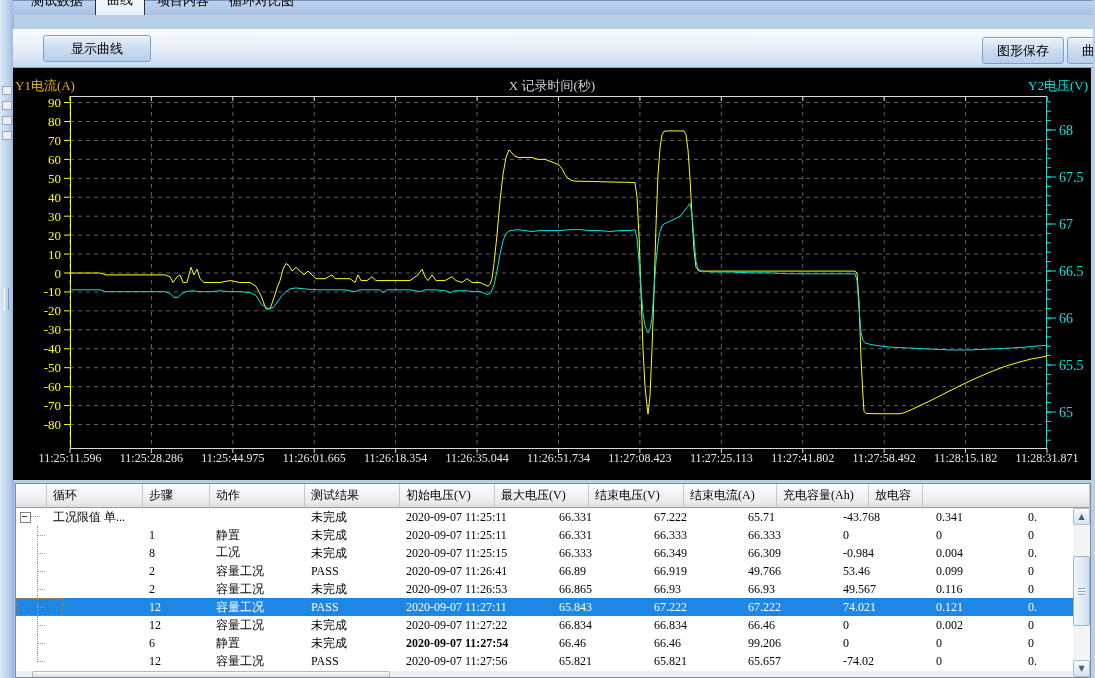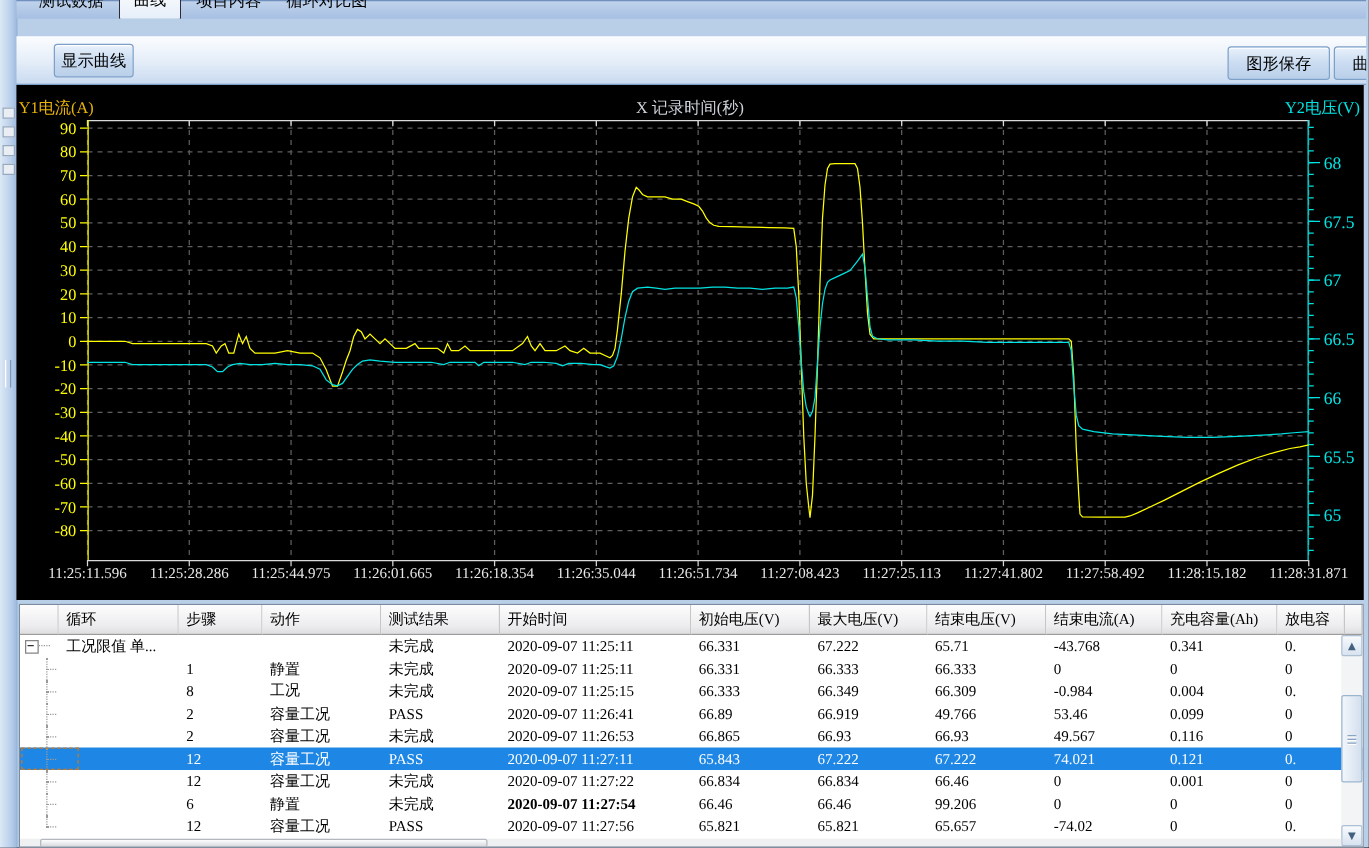--- a/index.html
+++ b/index.html
@@ -26,21 +26,21 @@
   .tab.active{background:linear-gradient(#ffffff,#e6eef9);
     border:1px solid #2b2b3a;border-bottom:none;border-radius:3px 3px 0 0;
     padding:4px 11px 6px;margin:0 2px;}
   
   #toolbar{position:absolute;left:0;top:29px;width:1080px;height:39px;
     background:linear-gradient(#fbfdff,#e4edf8 55%,#c9daf0);
     border-bottom:1px solid #7fa0c8;box-sizing:border-box;}
   .btn{position:absolute;background:linear-gradient(#e9f1fb,#cadcf1 50%,#b9cfe9);
     border:1px solid #7da0c8;border-radius:3px;font-size:13px;text-align:center;
     line-height:25px;height:27px;box-sizing:border-box;box-shadow:inset 0 1px 0 #ffffff;color:#000;}
-  #btn-show-curve{left:30px;top:6px;width:64px;}
+  #btn-show-curve{left:30px;top:6px;width:108px;}
   #btn-save{right:29px;top:8px;width:82px;}
   #btn-clipped{right:-26px;top:8px;width:52px;text-align:left;padding-left:14px;}
   
   #chart-panel{position:absolute;left:0;top:68px;width:1078px;height:412px;background:#000;}
   #chart-svg{position:absolute;left:0;top:0;}
   .chart-title{position:absolute;top:9px;font-size:13px;white-space:nowrap;}
   #y1-title{left:2px;color:#eab308;}
   #x-title{left:0;width:1078px;text-align:center;color:#cdd2da;}
   #y2-title{right:3px;color:#00e4e4;}
   .x-lab{position:absolute;top:383px;width:96px;text-align:center;font-size:12px;color:#e8e8e8;white-space:nowrap;}
@@ -292,21 +292,20 @@
       </div>
   </div>
 
   <div id="table-panel">
     <div id="table-header">
         <div class="hcell" style="width: 31px;"></div>
         <div class="hcell" style="width: 96px;">循环</div>
         <div class="hcell" style="width: 67px;">步骤</div>
         <div class="hcell" style="width: 95px;">动作</div>
         <div class="hcell" style="width: 95px;">测试结果</div>
-        <div class="hcell" style="width: 153px;">开始时间</div>
         <div class="hcell" style="width: 95px;">初始电压(V)</div>
         <div class="hcell" style="width: 94px;">最大电压(V)</div>
         <div class="hcell" style="width: 95px;">结束电压(V)</div>
         <div class="hcell" style="width: 93px;">结束电流(A)</div>
         <div class="hcell" style="width: 92px;">充电容量(Ah)</div>
         <div class="hcell" style="width: 54px;">放电容</div>
         <div class="hcell" style="flex: 1 1 0%;"></div>
       </div>
     <div id="table-rows">
         <div class="trow">
@@ -410,21 +409,21 @@
           <div class="tcell" style="width: 31px;"></div>
           <div class="tcell" style="width: 96px;"></div>
           <div class="tcell" style="width: 67px;">12</div>
           <div class="tcell" style="width: 95px;">容量工况</div>
           <div class="tcell" style="width: 95px;">未完成</div>
           <div class="tcell" style="width: 153px;">2020-09-07 11:27:22</div>
           <div class="tcell" style="width: 95px;">66.834</div>
           <div class="tcell" style="width: 94px;">66.834</div>
           <div class="tcell" style="width: 95px;">66.46</div>
           <div class="tcell" style="width: 93px;">0</div>
-          <div class="tcell" style="width: 92px;">0.001</div>
+          <div class="tcell" style="width: 92px;">0.002</div>
           <div class="tcell" style="width: 54px;">0</div>
           <div class="tree-corner"></div>
           <div class="tree-cont"></div>
         </div>
         <div class="trow">
           <div class="tcell" style="width: 31px;"></div>
           <div class="tcell" style="width: 96px;"></div>
           <div class="tcell" style="width: 67px;">6</div>
           <div class="tcell" style="width: 95px;">静置</div>
           <div class="tcell" style="width: 95px;">未完成</div>

